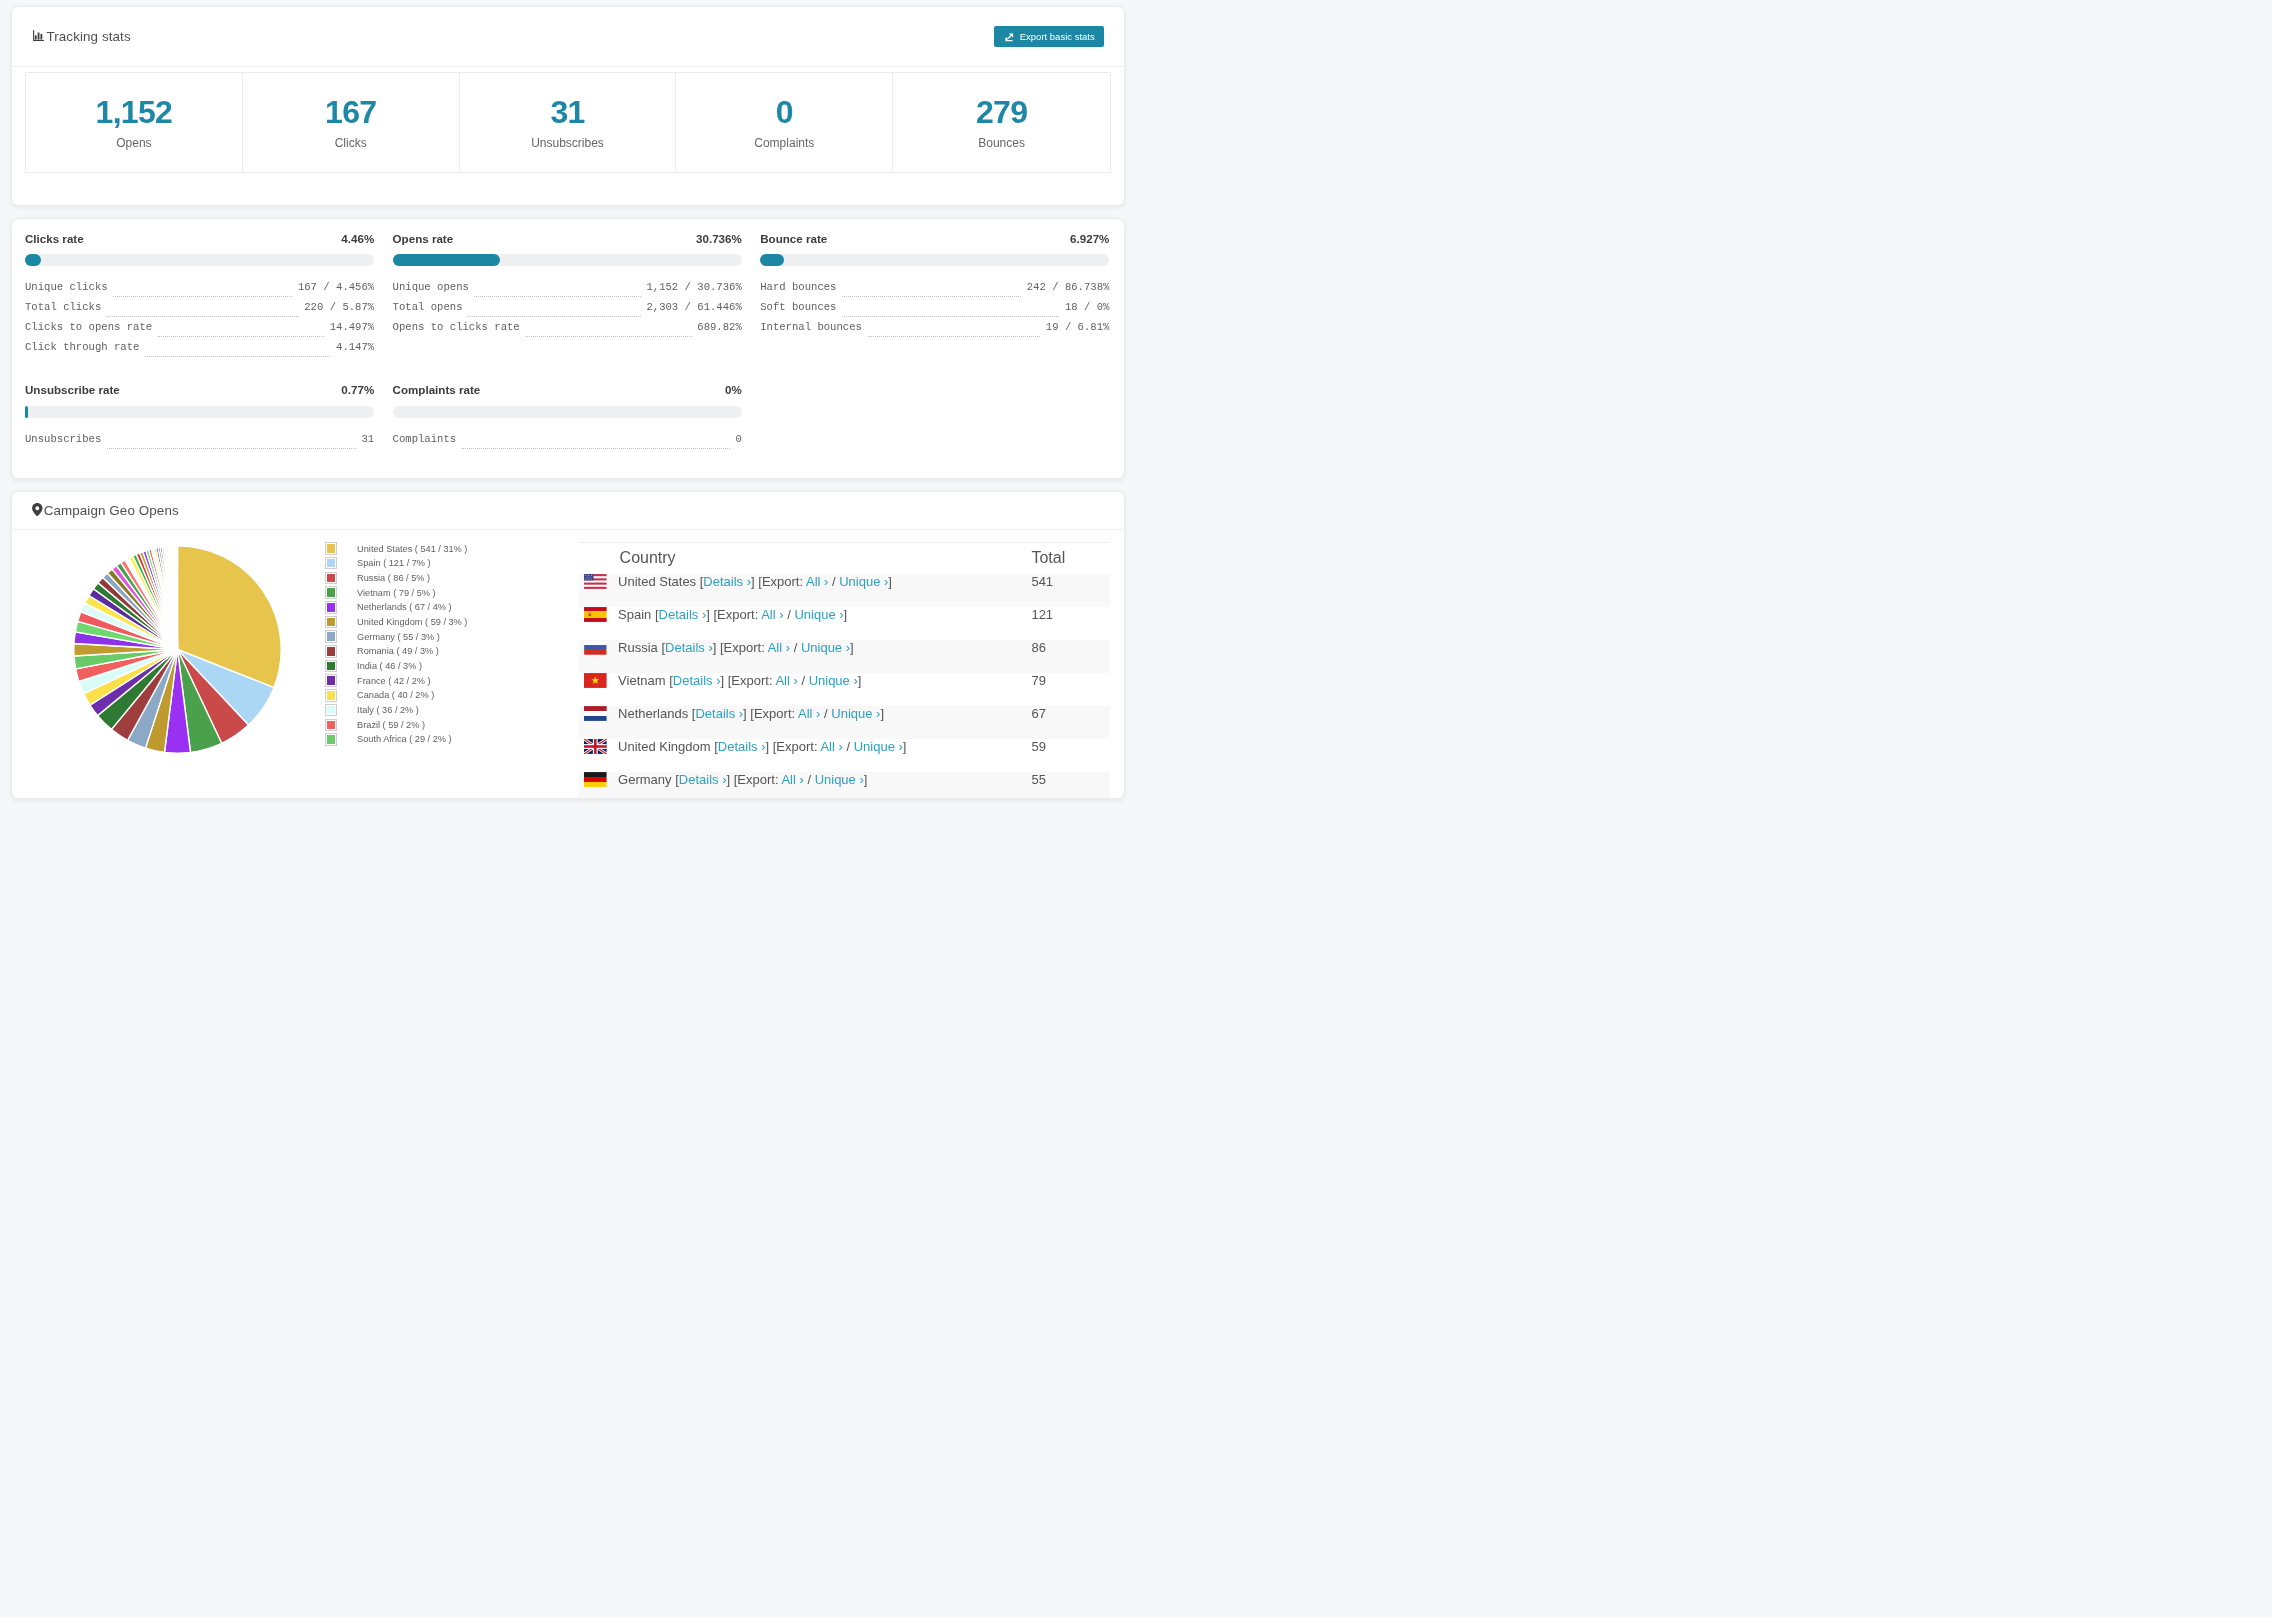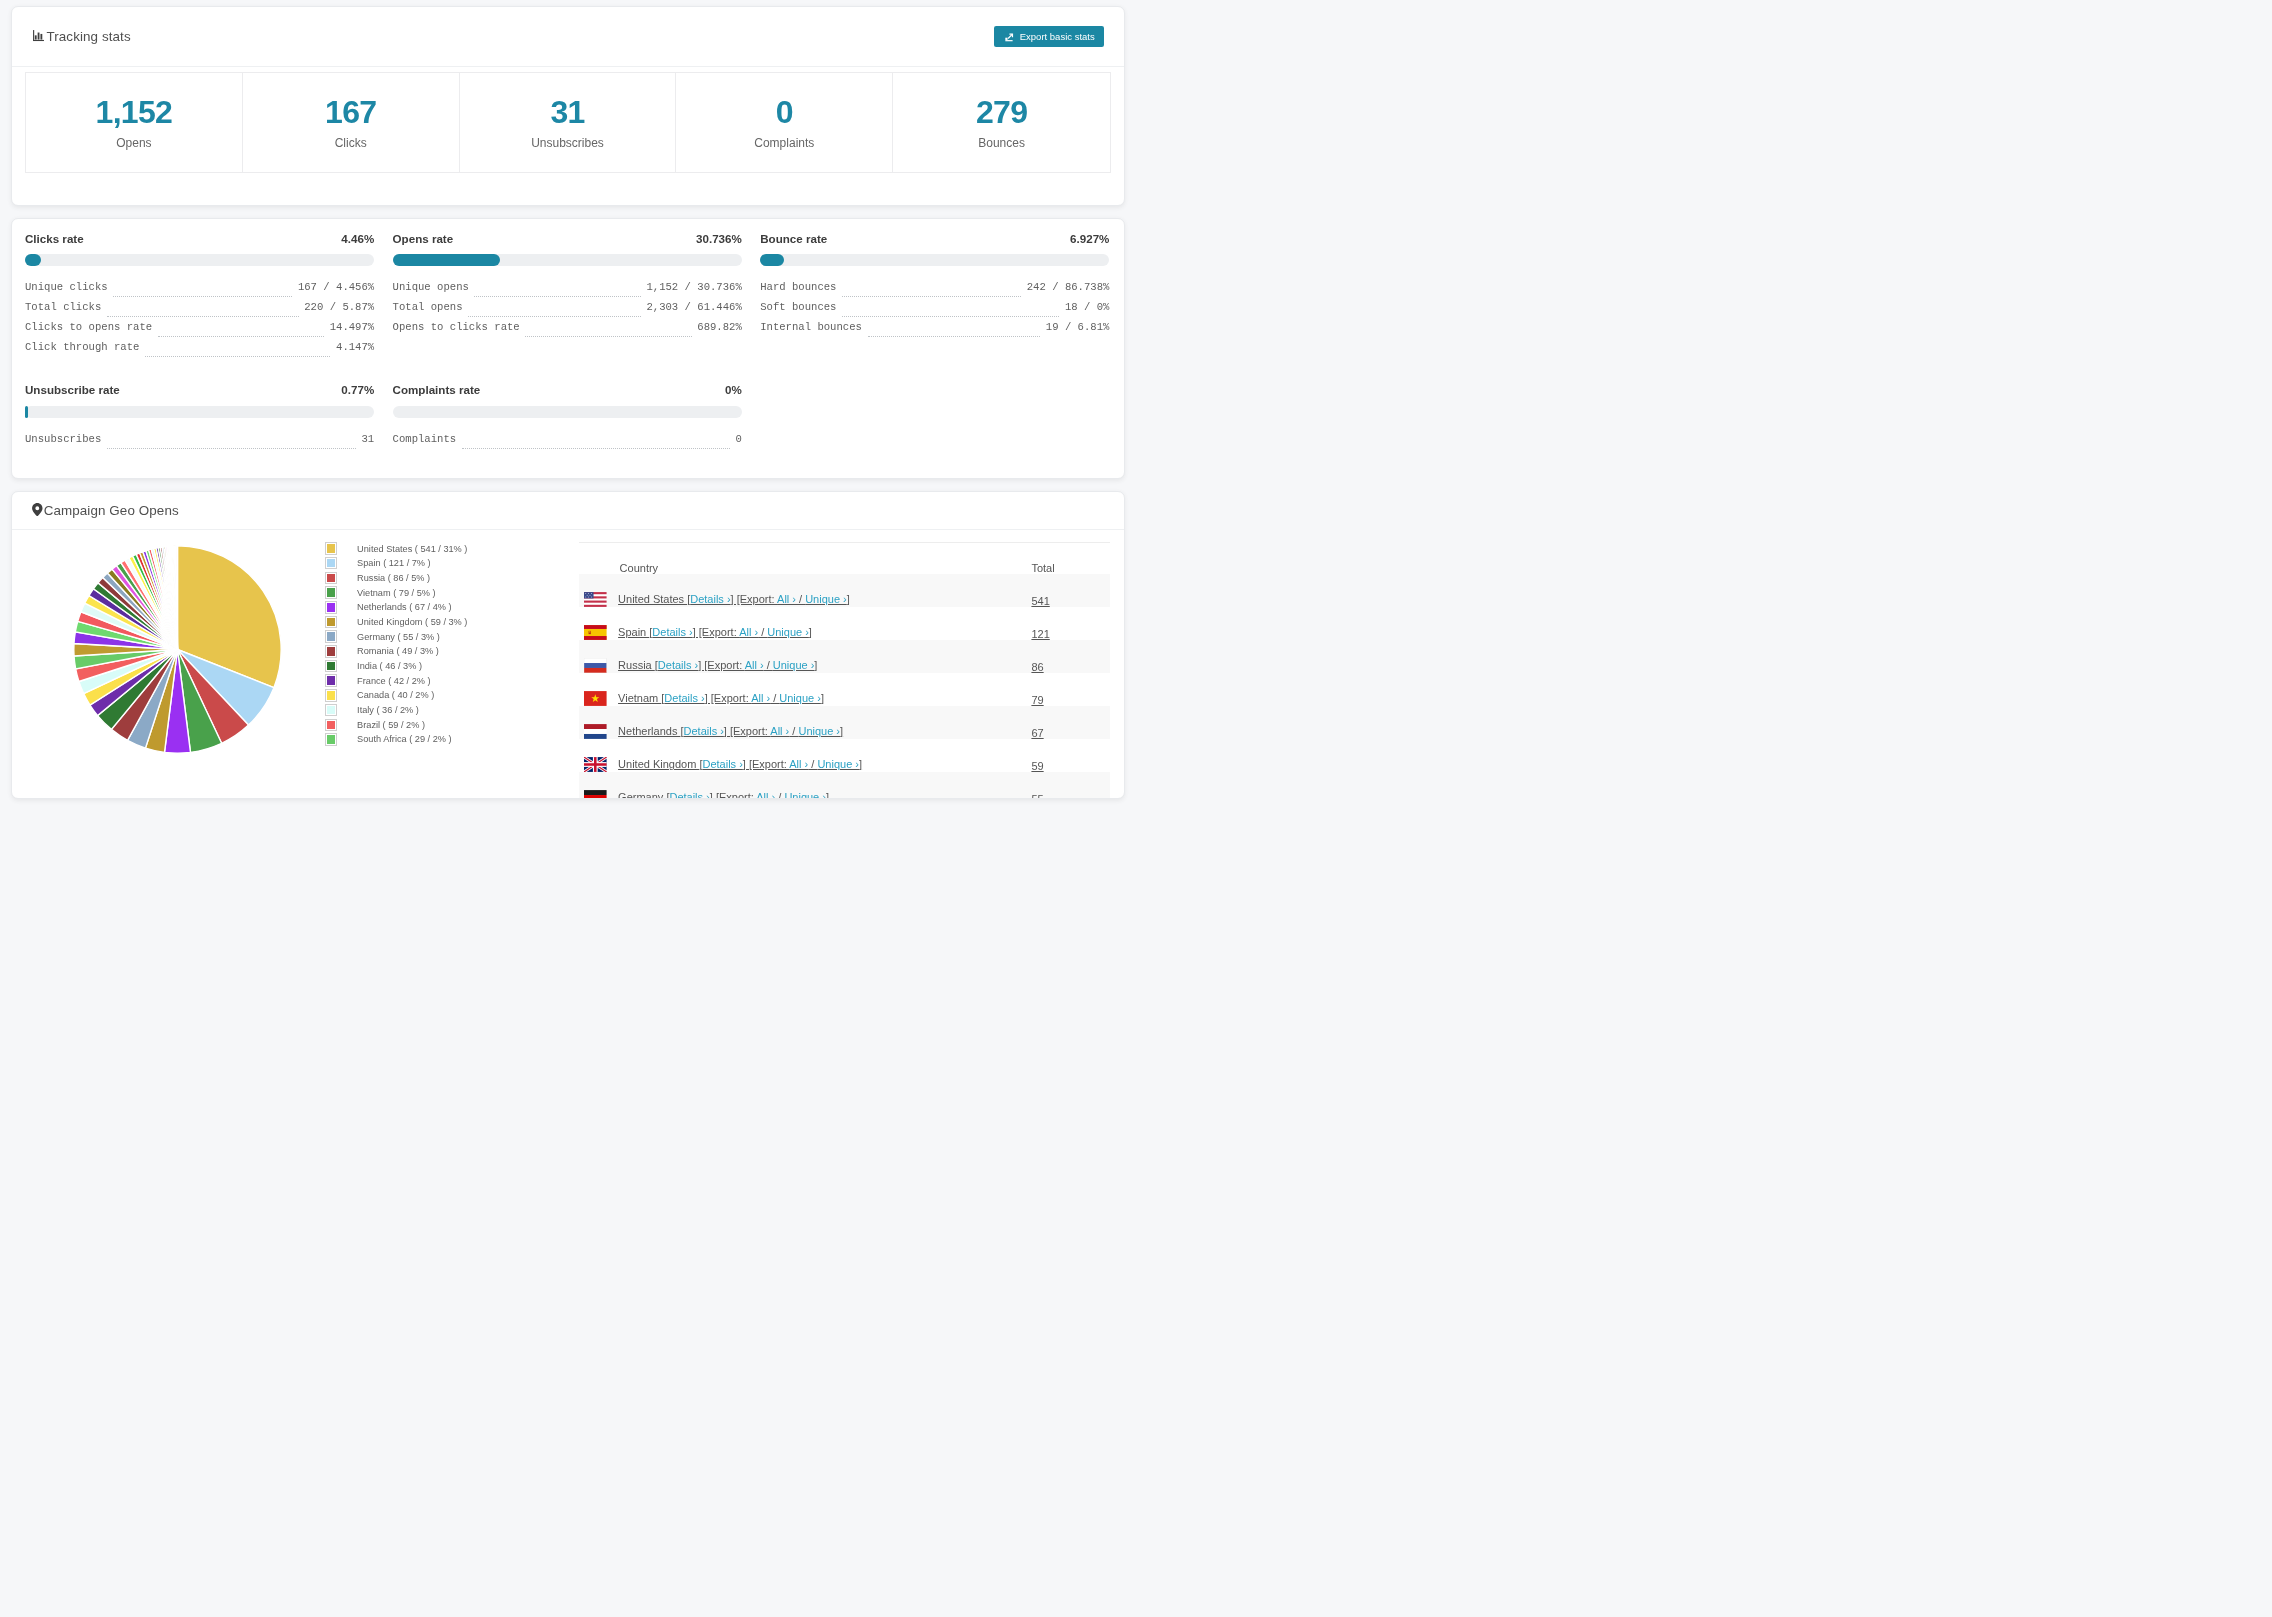--- a/index.html
+++ b/index.html
@@ -50,23 +50,23 @@
 
   
   .geo-body{display:flex;padding:5.6px 14px 0 14px;}
   .pie-wrap{width:300px;flex-shrink:0;}
   .pie-wrap svg{margin-left:45px;margin-top:7px;display:block;}
   .legend{width:253px;flex-shrink:0;padding-top:5.6px;}
   .legend-item{display:flex;align-items:center;gap:21px;height:14.7px;font-size:9.2px;color:#606060;}
   .legend-swatch{width:8.5px;height:8.5px;border:1.4px solid #fff;outline:0.7px solid #cfcfcf;flex-shrink:0;}
 
   .geo-table{flex:1;margin-top:6.4px;border-top:0.7px solid #ededed;}
-  .t-head{height:31px;display:flex;align-items:flex-end;font-size:11px;color:#555;}
+  .t-head{height:31px;display:flex;align-items:center;font-size:16px;color:#555;}
   .t-head .cell-country{padding-left:41px;}
-  .t-row{height:33px;display:flex;align-items:flex-end;font-size:11px;color:#555;text-decoration:underline;}
+  .t-row{height:33px;display:flex;align-items:flex-start;font-size:13px;color:#555;}
   .t-row.odd{background:#f8f8f8;}
   .cell-country{flex:1;display:flex;align-items:center;gap:11.3px;padding-left:5.6px;min-width:0;white-space:nowrap;}
   .cell-total{width:79px;flex-shrink:0;}
   .flag{width:22.6px;height:15px;flex-shrink:0;display:block;}
   .geo-link{color:#2ba1c4;cursor:pointer;text-decoration:none;}
 
   .icon-dark{color:#3f3f3f;}
 </style>
 </head>
 <body>

